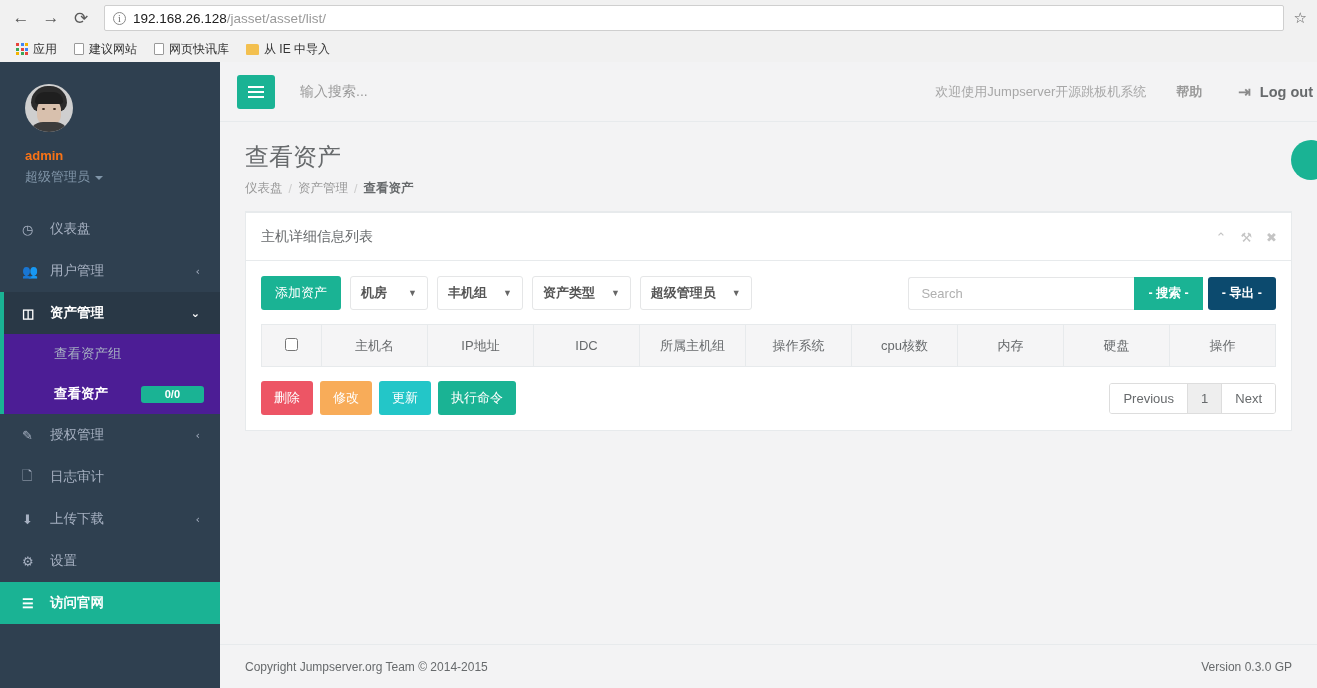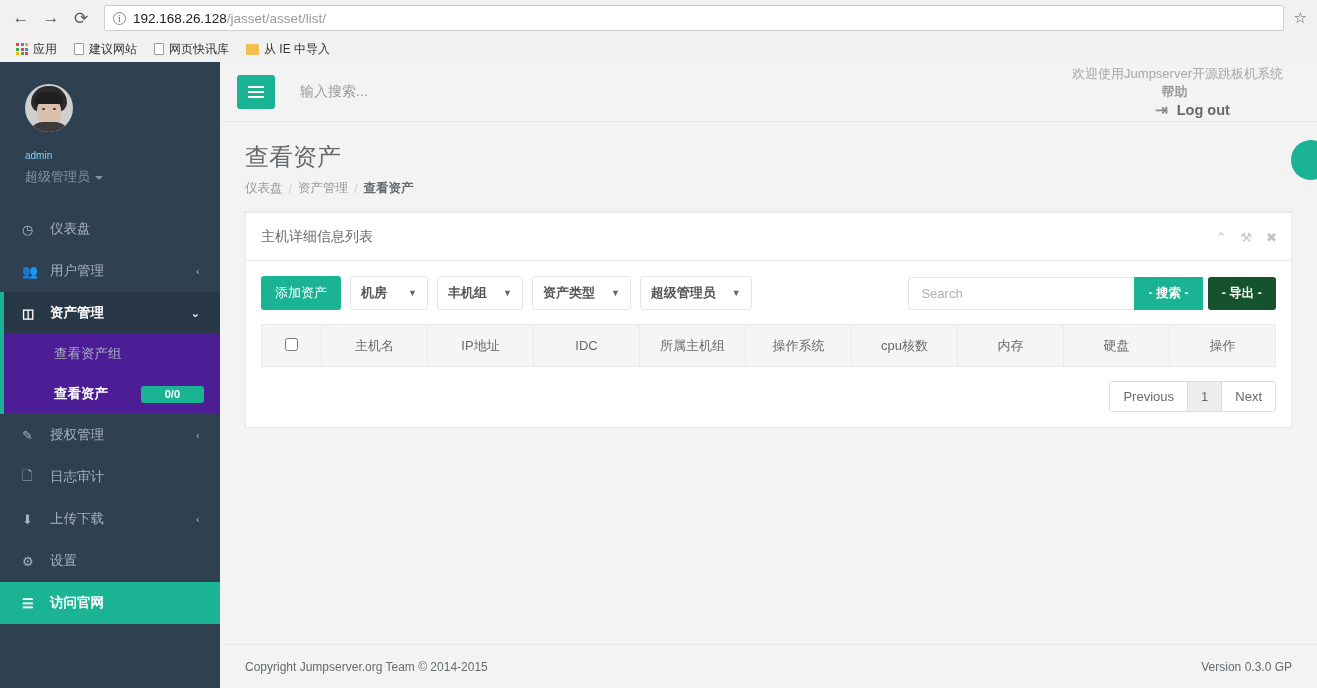--- a/index.html
+++ b/index.html
@@ -50,21 +50,21 @@
   #avatar {
     width: 48px; height: 48px; border-radius: 50%; overflow: hidden;
     background: #cfcfcf; position: relative; margin-bottom: 14px;
   }
   #avatar .hair { position:absolute; left:6px; top:2px; width:36px; height:26px; background:#2b2b2b; border-radius:18px 18px 10px 10px; }
   #avatar .face { position:absolute; left:12px; top:14px; width:24px; height:28px; background:#d8c0ad; border-radius:12px 12px 11px 11px; }
   #avatar .hairF { position:absolute; left:10px; top:8px; width:28px; height:12px; background:#1f1f1f; border-radius:14px 14px 4px 4px; }
   #avatar .body { position:absolute; left:4px; top:38px; width:40px; height:16px; background:#3c3c3c; border-radius:14px 14px 0 0; }
   #avatar .eyeL, #avatar .eyeR { position:absolute; top:24px; width:3px; height:2px; background:#3a2a20; border-radius:50%; }
   #avatar .eyeL{left:17px} #avatar .eyeR{left:28px}
-  #username { font-size: 10px; font-weight: normal; color: #7dd3fc; line-height: 20px; }
+  #username { font-size: 13px; font-weight: bold; color: #f97316; line-height: 20px; }
   #userrole { font-size: 13px; color: #8095a8; line-height: 22px; }
   #userrole .caret { display:inline-block; width:0;height:0;border-left:4px solid transparent;border-right:4px solid transparent;border-top:4px solid #8095a8; margin-left:5px; vertical-align:middle; }
 
   .nav-item {
     display: flex; align-items: center; height: 42px; padding: 0 20px 0 22px;
     color: #a7b1c2; font-size: 13.5px; cursor: pointer; position: relative;
   }
   .nav-item .ico { width: 20px; flex: none; font-size: 13px; margin-right: 8px; display:flex; align-items:center; }
   .nav-item .lbl { flex: 1; }
   .nav-item .arrow { font-size: 11px; color: #a7b1c2; font-family: "DejaVu Sans", sans-serif; }
@@ -87,21 +87,21 @@
   
   #main { flex: 1; height: 626px; display: flex; flex-direction: column; background: #f3f3f4; min-width: 0; }
 
   #topnav { height: 60px; background: #f3f3f4; display: flex; align-items: center; padding: 0 0 0 17px; flex: none; border-bottom: 1px solid #e7eaec; }
   #hamburger {
     width: 38px; height: 34px; background: #1ab394; border-radius: 3px;
     display: flex; flex-direction: column; align-items: center; justify-content: center; gap: 3px; cursor: pointer; flex: none;
   }
   #hamburger i { display: block; width: 16px; height: 2px; background: #fff; }
   #navsearch { font-size: 14px; color: #9a9a9a; margin-left: 25px; flex: 1; }
-  #navright { display: flex; align-items: center; gap: 0; padding-right: 4px; flex-direction: column; }
+  #navright { display: flex; align-items: center; gap: 0; padding-right: 4px; }
   #navright .welcome { font-size: 13px; color: #a7a7a7; margin-right: 30px; white-space: nowrap; }
   #navright .help { font-size: 13px; color: #999; font-weight: bold; margin-right: 36px; cursor: pointer; }
   #logout { display: flex; align-items: center; gap: 9px; font-size: 14.5px; font-weight: bold; color: #676a6c; cursor: pointer; white-space: nowrap; }
   #logout .lo-ico { font-size: 15px; color: #8a8a8a; }
 
   #pagehead { background: #f3f3f4; padding: 18px 25px 14px 25px; position: relative; flex: none; }
   #pagetitle { font-size: 24px; font-weight: normal; color: #676a6c; line-height: 34px; }
   #crumbs { margin-top: 6px; font-size: 12.5px; color: #9a9a9a; display: flex; align-items: center; gap: 6px; }
   #crumbs .sep { color: #ccc; }
   #crumbs .crumb:last-child { color: #676a6c; font-weight: bold; }
@@ -131,21 +131,21 @@
   }
   .drop .cv { font-size: 9px; color: #666; }
   #toolbar-right { margin-left: auto; display: flex; align-items: stretch; }
   #search-input {
     border: 1px solid #e5e6e7; border-right: none; border-radius: 3px 0 0 3px;
     padding: 8px 12px; font-size: 13px; color: #676a6c; width: 226px; outline: none;
     font-family: "Liberation Sans", sans-serif; background: #fff;
   }
   #search-input::placeholder { color: #b0b0b0; }
   #btn-search { background: #1ab394; color: #fff; padding: 8px 14px; border-radius: 0; font-weight: bold; font-size: 12.5px; white-space: nowrap; }
-  #btn-export { background: #14532d; color: #fff; padding: 8px 14px; margin-left: 5px; border-radius: 3px; font-weight: bold; font-size: 12.5px; white-space: nowrap; }
+  #btn-export { background: #0c4a6e; color: #fff; padding: 8px 14px; margin-left: 5px; border-radius: 3px; font-weight: bold; font-size: 12.5px; white-space: nowrap; }
 
   table#asset-table { width: 100%; border-collapse: collapse; table-layout: fixed; }
   table#asset-table th {
     background: #f5f5f6; border: 1px solid #e7eaec; font-size: 13px; color: #676a6c;
     font-weight: normal; height: 42px; text-align: center; padding: 0 4px;
   }
   th.col-check { width: 60px; }
   th input[type=checkbox] { width: 13px; height: 13px; }
 
   #table-foot { display: flex; align-items: center; margin-top: 14px; }
@@ -364,20 +364,26 @@
                 <th>cpu核数</th>
                 <th>内存</th>
                 <th>硬盘</th>
                 <th>操作</th>
               </tr>
             </thead>
             <tbody></tbody>
           </table>
 
           <div id="table-foot">
+            <div id="bulk-actions">
+              <button class="btn" id="btn-del">删除</button>
+              <button class="btn" id="btn-edit">修改</button>
+              <button class="btn" id="btn-update">更新</button>
+              <button class="btn" id="btn-exec">执行命令</button>
+            </div>
             <div id="pager">
               <span class="pg">Previous</span>
               <span class="pg active">1</span>
               <span class="pg">Next</span>
             </div>
           </div>
         </div>
       </div>
     </div>
 

